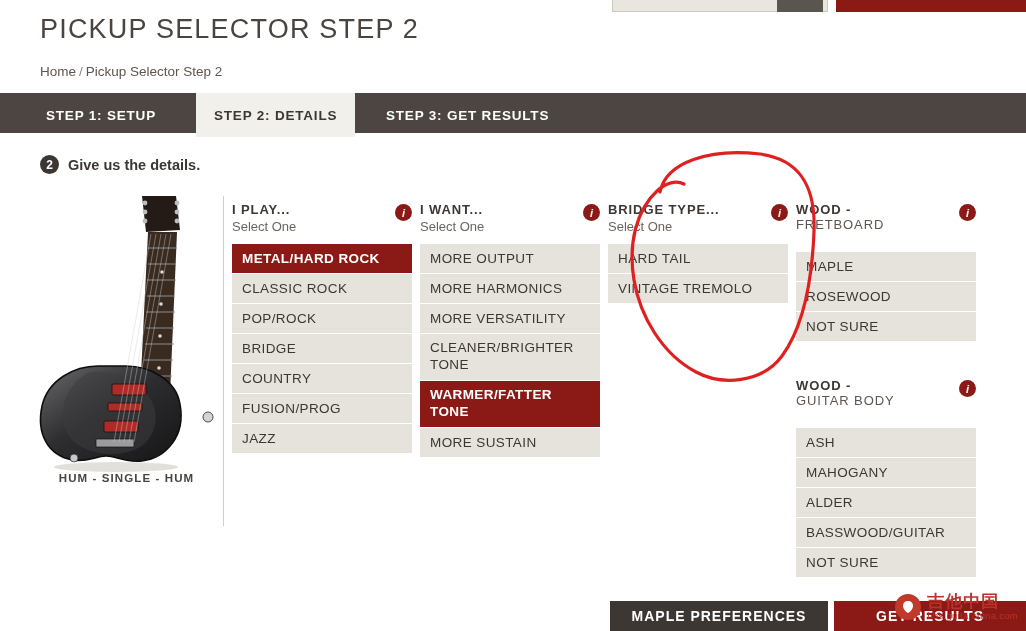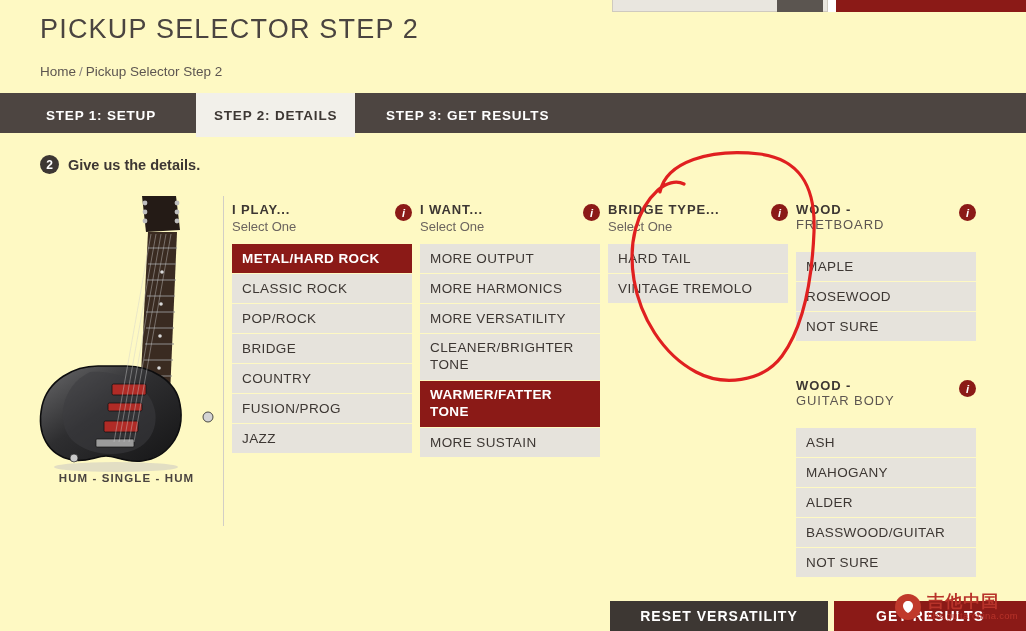--- a/index.html
+++ b/index.html
@@ -6,21 +6,21 @@
   html, body {
     margin: 0; padding: 0;
     width: 1026px; height: 631px;
     overflow: hidden;
     background: #f2efe9;
     font-family: "Liberation Sans", sans-serif;
   }
   #page {
     position: relative;
     width: 1026px; height: 631px;
-    background: #fef9c3;
+    background: #ffffff;
     overflow: hidden;
   }
 
   
   .topbar {
     position: absolute; top: 0; left: 612px;
     width: 414px; height: 12px;
     background: #ffffff;
   }
   .topbar .tb-left {
@@ -364,21 +364,21 @@
 
   <div class="annotation">
     <svg width="240" height="250" viewBox="0 0 240 250" xmlns="http://www.w3.org/2000/svg">
       <path d="M60 52 C66 22 110 8 160 14 C198 19 216 44 214 92
                C212 140 204 186 182 216 C162 243 122 246 96 232
                C62 214 40 176 34 140 C28 104 36 70 58 50
                C66 43 76 40 84 44" fill="none" stroke="#e02020" stroke-width="3.2" stroke-linecap="round" stroke-linejoin="round"></path>
     </svg>
   </div>
 
-  <div class="btn-reset">RESET VERSATILITY</div>
+  <div class="btn-reset">MAPLE PREFERENCES</div>
   <div class="btn-results">GET RESULTS</div>
 
   <div class="watermark">
     <div class="wm-badge">
       <svg width="16" height="16" viewBox="0 0 16 16" xmlns="http://www.w3.org/2000/svg">
         <path d="M8 2 C11 2 13 4 13 7 C13 10 10 13 8 14 C6 13 3 10 3 7 C3 4 5 2 8 2 Z" fill="#ffffff"></path>
       </svg>
     </div>
     <div class="wm-text">
       <div class="wm-cn">吉他中国</div>

